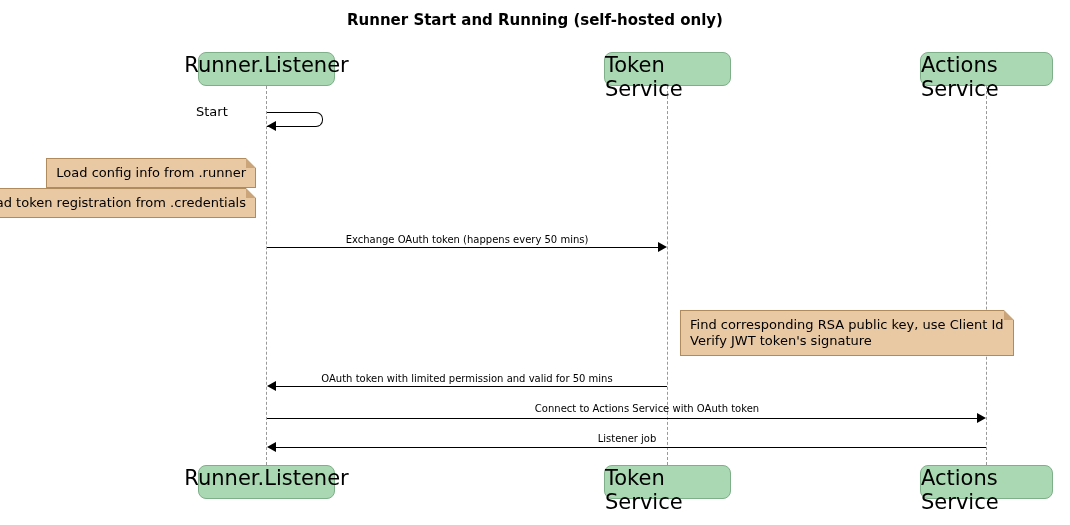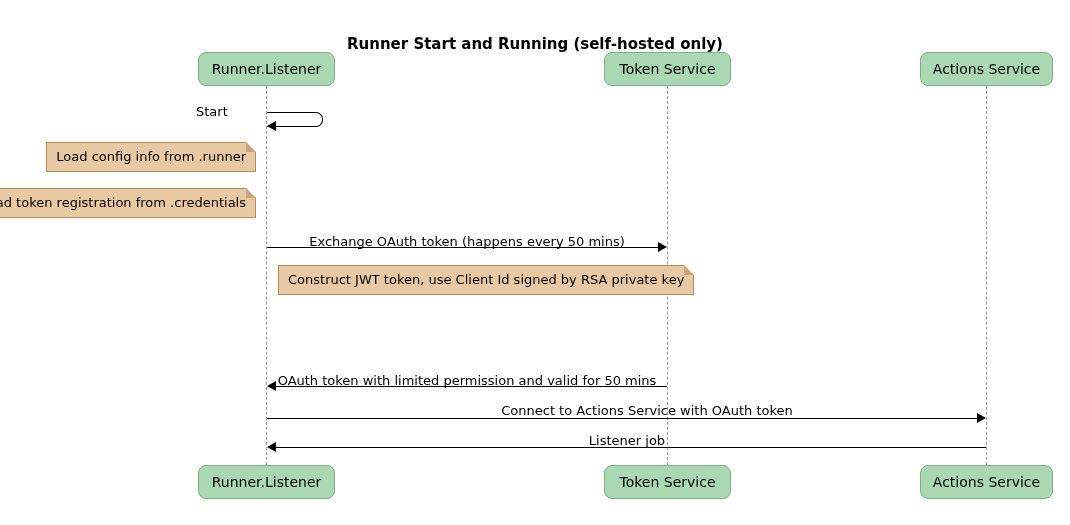--- a/index.html
+++ b/index.html
@@ -3,42 +3,42 @@
 <meta charset="utf-8">
 <style>
   html,body{margin:0;padding:0;background:#fff;}
   .canvas{
     position:relative;width:1070px;height:525px;background:#ffffff;
     font-family:"DejaVu Sans","Liberation Sans",sans-serif;color:#000;
     overflow:hidden;
   }
   .title{
     position:absolute;top:11px;left:0;width:100%;text-align:center;
-    font-size:15px;font-weight:bold;margin-top:24px;
+    font-size:15px;font-weight:bold;
   }
   .participant{
     position:absolute;height:34px;background:#A9D8B2;border:1px solid #7FAF88;
-    border-radius:8px;display:flex;align-items:center;justify-content:center;
-    font-size:14px;box-sizing:border-box;
+    border-radius:8px;display:flex;justify-content:center;
+    font-size:21px;box-sizing:border-box;
   }
   .lifeline{
     position:absolute;width:0;border-left:1px dashed #999999;top:86px;height:379px;
   }
   .note{
     position:absolute;background:#E9C9A4;border:1px solid #B08B5E;
     padding:6px 9px 6px 9px;font-size:13px;line-height:16px;white-space:nowrap;
     box-sizing:border-box;
   }
   .note::after{
     content:"";position:absolute;top:-1px;right:-1px;width:0;height:0;
     border-style:solid;border-width:0 10px 10px 0;
     border-color:#ffffff #ffffff #CBA579 #CBA579;
   }
   .msg-label{
-    position:absolute;font-size:13px;white-space:nowrap;transform:translateX(-50%);
+    position:absolute;font-size:10px;white-space:nowrap;transform:translateX(-50%);
   }
   .msg-line{position:absolute;height:0;border-top:1px solid #000;}
   .arrow-right{
     position:absolute;width:0;height:0;
     border-top:5px solid transparent;border-bottom:5px solid transparent;
     border-left:9px solid #000;
   }
   .arrow-left{
     position:absolute;width:0;height:0;
     border-top:5px solid transparent;border-bottom:5px solid transparent;
@@ -71,36 +71,37 @@
     <span>Token Service</span>
   </div>
   <div class="participant" style="left:920px;top:52px;width:133px;">
     <span>Actions Service</span>
   </div>
 
   <div class="start-label">Start</div>
   <div class="self-loop"></div>
   <div class="arrow-left" style="left:267px;top:121px;"></div>
 
-  <div class="note" style="right:814px;top:142px;">
+  <div class="note" style="right:814px;top:158px;">
     <span>Load config info from .runner</span>
   </div>
 
   <div class="note" style="right:814px;top:188px;">
     <span>Load token registration from .credentials</span>
   </div>
 
   <div class="msg-label" style="left:467px;top:234px;">Exchange OAuth token (happens every 50 mins)</div>
   <div class="msg-line" style="left:267px;top:247px;width:391px;"></div>
   <div class="arrow-right" style="left:658px;top:242px;"></div>
 
-  <div class="note" style="left:278px;top:265px;">
-    <span>Construct JWT token, use Client Id signed by RSA private key</span>
+
+  <div class="note" style="left:680px;top:310px;">
+    <div>Find corresponding RSA public key, use Client Id</div>
+    <div>Verify JWT token's signature</div>
   </div>
-
 
   <div class="msg-label" style="left:467px;top:373px;">OAuth token with limited permission and valid for 50 mins</div>
   <div class="msg-line" style="left:276px;top:386px;width:391px;"></div>
   <div class="arrow-left" style="left:267px;top:381px;"></div>
 
   <div class="msg-label" style="left:627px;top:403px;margin-left:20px;">Connect to Actions Service with OAuth token</div>
   <div class="msg-line" style="left:267px;top:418px;width:710px;"></div>
   <div class="arrow-right" style="left:977px;top:413px;"></div>
 
   <div class="msg-label" style="left:627px;top:433px;">Listener job</div>

